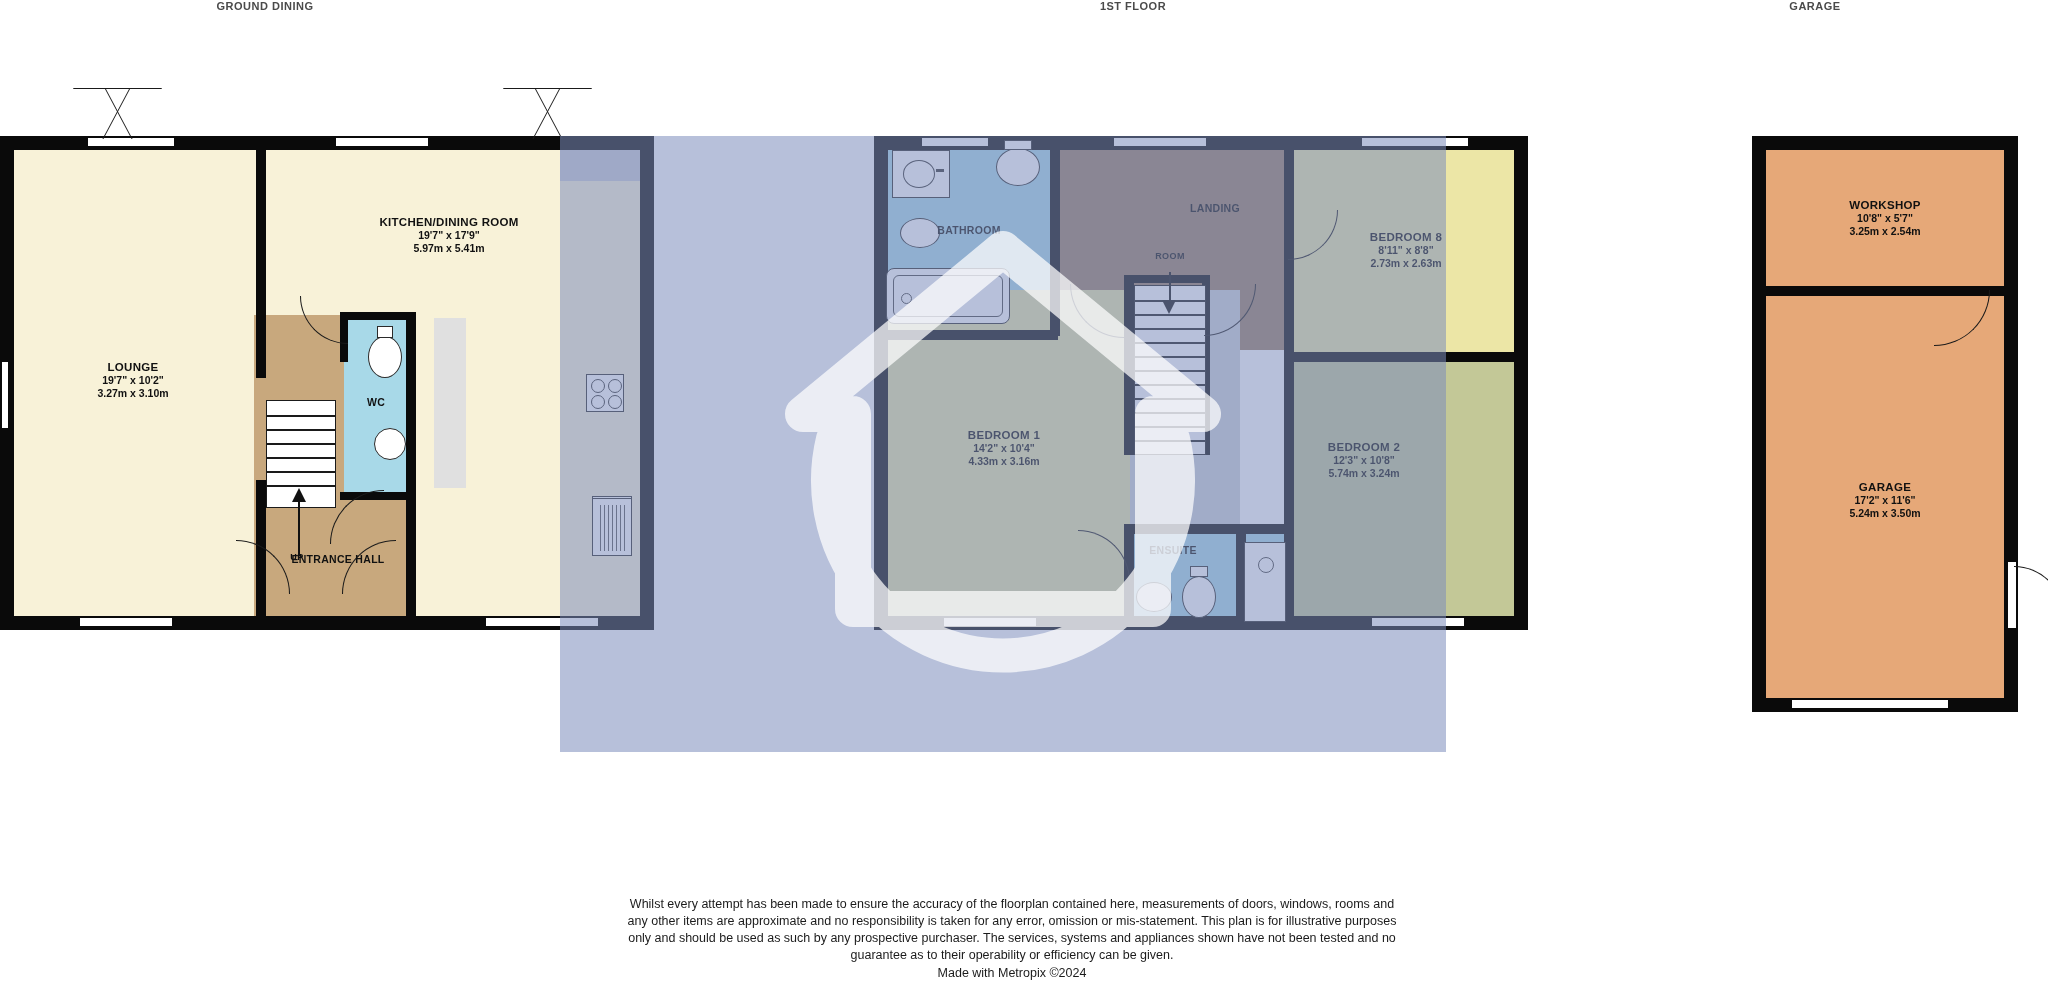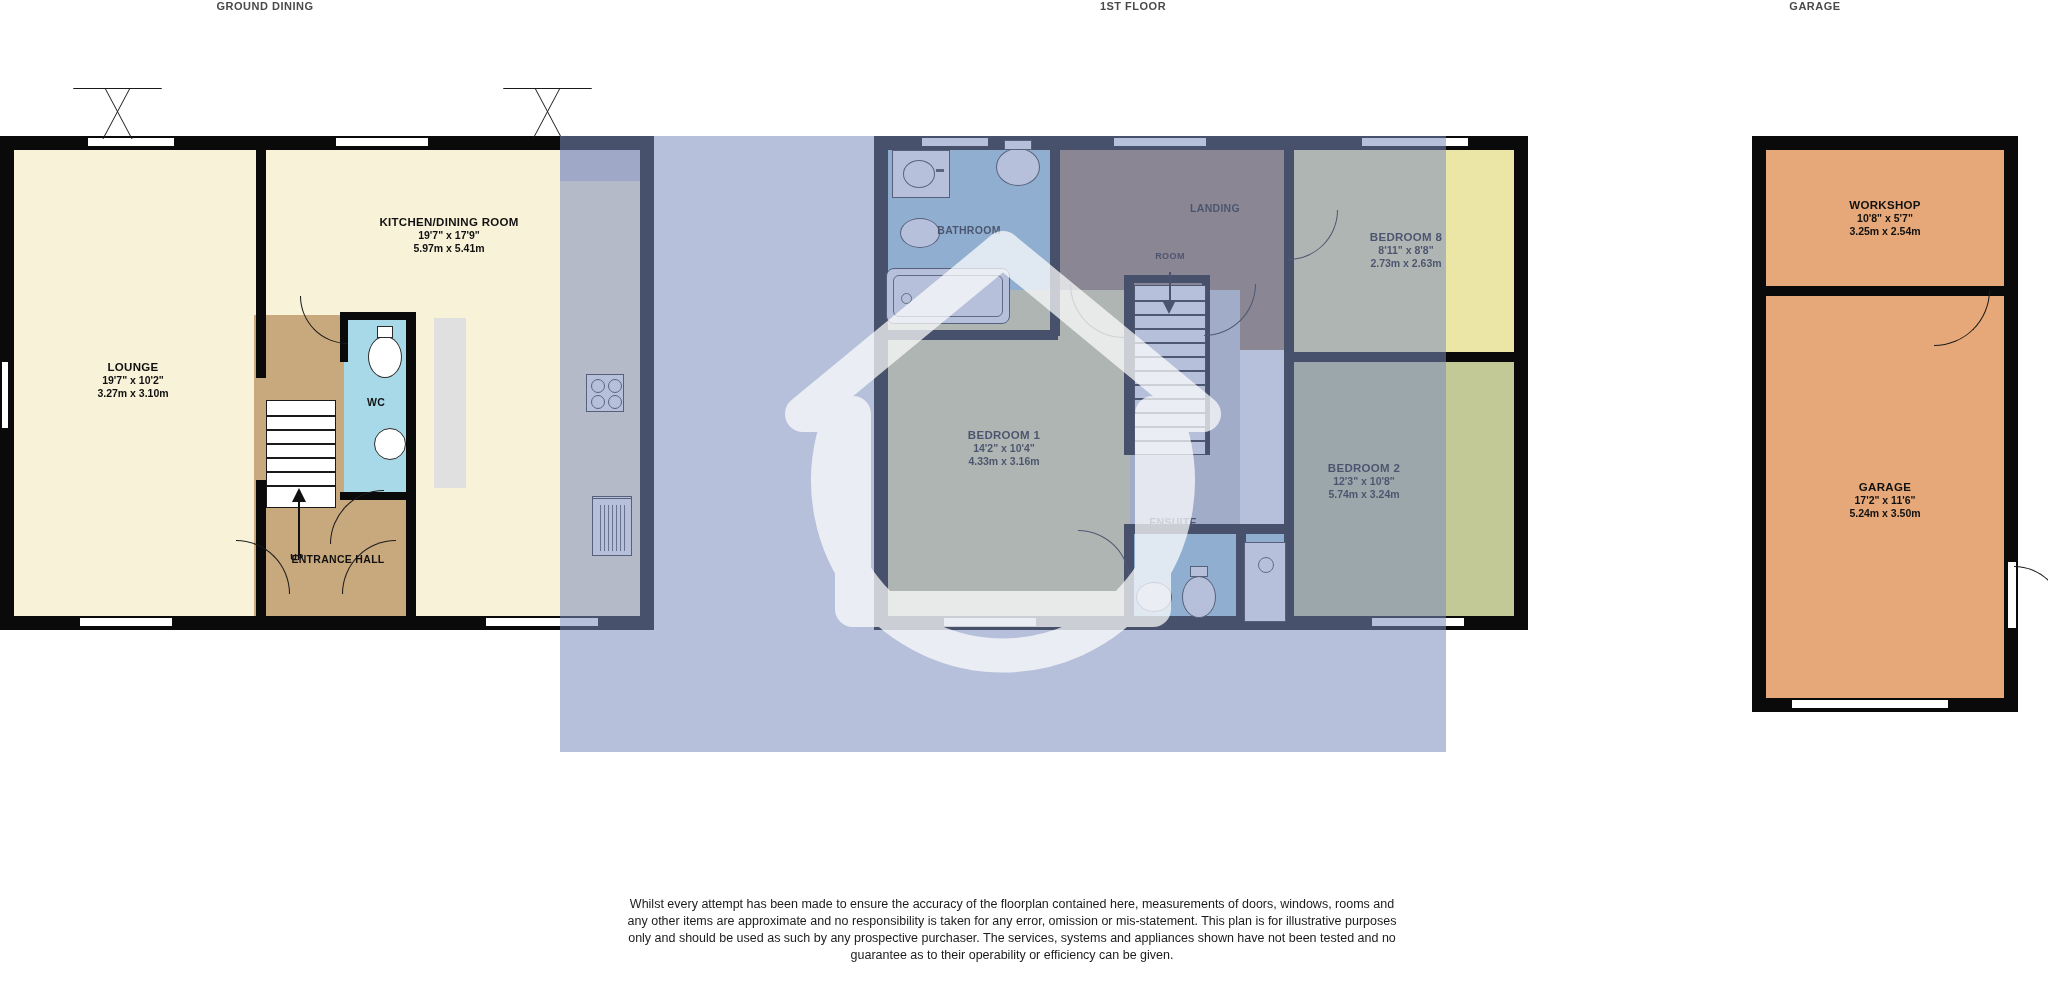--- a/index.html
+++ b/index.html
@@ -316,26 +316,26 @@
     <div class="label" style="left:1406px; top:230px;">
       <div class="nm">BEDROOM 8</div>
       <div class="dim">8'11"  x 8'8"</div>
       <div class="dim">2.73m  x 2.63m</div>
     </div>
     <div class="label" style="left:1004px; top:428px;">
       <div class="nm">BEDROOM 1</div>
       <div class="dim">14'2"  x 10'4"</div>
       <div class="dim">4.33m  x 3.16m</div>
     </div>
-    <div class="label" style="left:1364px; top:461px;">
+    <div class="label" style="left:1364px; top:440px;">
       <div class="nm">BEDROOM 2</div>
       <div class="dim">12'3"  x 10'8"</div>
       <div class="dim">5.74m  x 3.24m</div>
     </div>
-    <div class="label small" style="left:1173px; top:516px;text-align:center;">
+    <div class="label small" style="left:1173px; top:544px;text-align:center;">
       <div class="nm">ENSUITE</div>
     </div>
   </div>
 
   <div>
     <div class="room" style="left:1760px; top:145px; width:250px; height:560px; background:#e6a878;"></div>
 
     <div class="wall" style="left:1752px; top:136px; width:266px; height:14px;"></div>
     <div class="wall" style="left:1752px; top:136px; width:14px; height:576px;"></div>
     <div class="wall" style="left:2004px; top:136px; width:14px; height:576px;"></div>
@@ -362,15 +362,16 @@
 
   <div class="watermark">
     <svg class="wm-logo" width="460" height="470" viewBox="0 0 460 470">
       <path d="M230 40 L430 205 L380 205 L380 400 L80 400 L80 205 L30 205 Z" fill="none" stroke="#ffffff" stroke-width="36" stroke-linejoin="round"></path>
       <path d="M60 230 A 175 175 0 1 0 400 230" fill="none" stroke="#ffffff" stroke-width="34" stroke-linecap="round"></path>
     </svg>
   </div>
 
   <div class="disclaimer">
     <span>Whilst every attempt has been made to ensure the accuracy of the floorplan contained here, measurements of doors, windows, rooms and any other items are approximate and no responsibility is taken for any error, omission or mis-statement. This plan is for illustrative purposes only and should be used as such by any prospective purchaser. The services, systems and appliances shown have not been tested and no guarantee as to their operability or efficiency can be given.</span>
+    <span class="made">Made with Metropix ©2024</span>
   </div>
 
 </div>
 
 </body></html>

